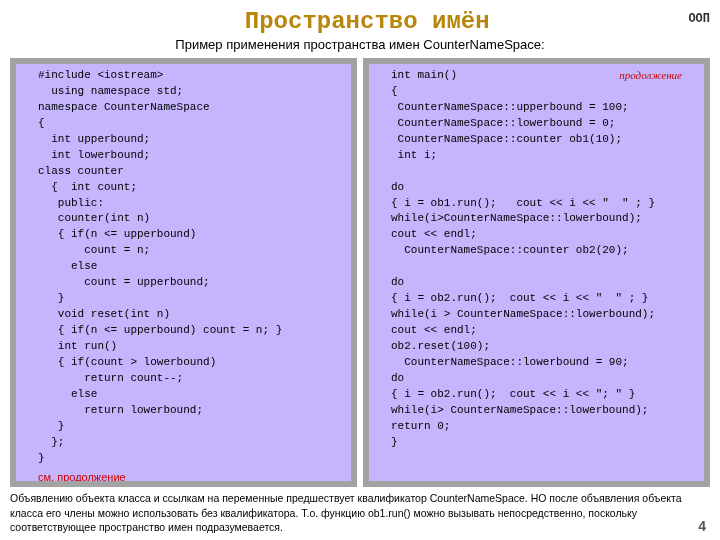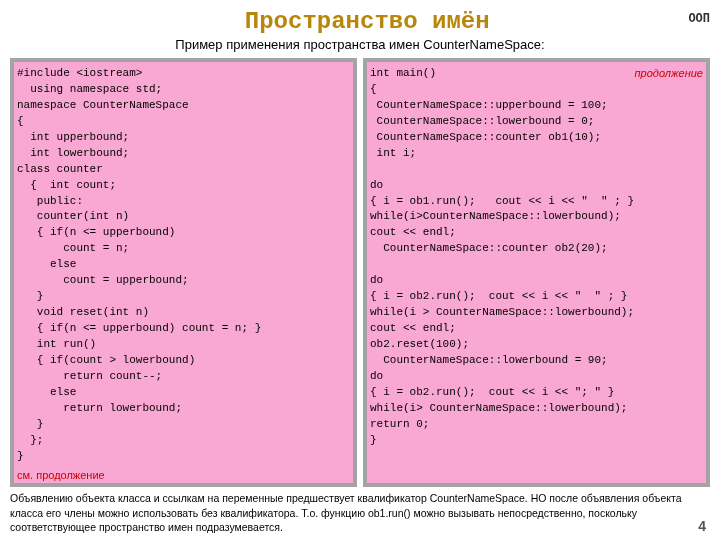--- a/index.html
+++ b/index.html
@@ -58,35 +58,35 @@
 
     .code-area {
       display: flex;
       flex: 1;
       gap: 6px;
       min-height: 0;
     }
 
     .code-panel {
       flex: 1;
-      background: #f9a8d4;
-      border: 4px solid #a3a3a3;
-      padding: 4px 3px;
+      background: #c4b5fd;
+      border: 6px solid #a3a3a3;
+      padding: 4px 22px;
       font-family: 'Courier New', Courier, monospace;
       font-size: 11px;
       line-height: 1.45;
       color: #000;
       overflow: hidden;
       position: relative;
     }
 
     .code-panel .continuation {
       color: #cc0000;
       font-style: italic;
-      font-family: Liberation Sans, sans-serif;
+      font-family: Liberation Serif, serif;
     }
 
     .code-panel .see-cont {
       color: #cc0000;
       font-size: 11px;
       font-family: Arial, sans-serif;
     }
 
     .footer-note {
       font-size: 10.5px;

